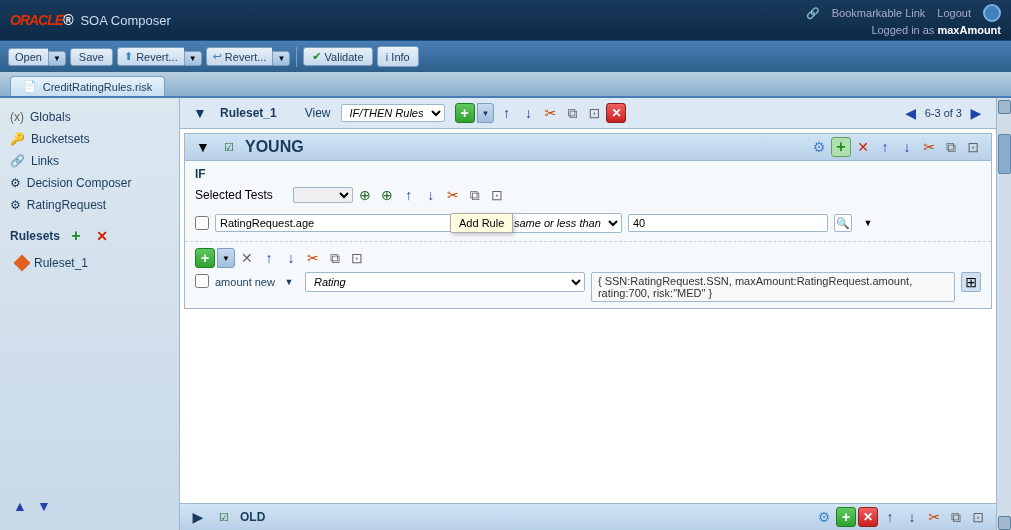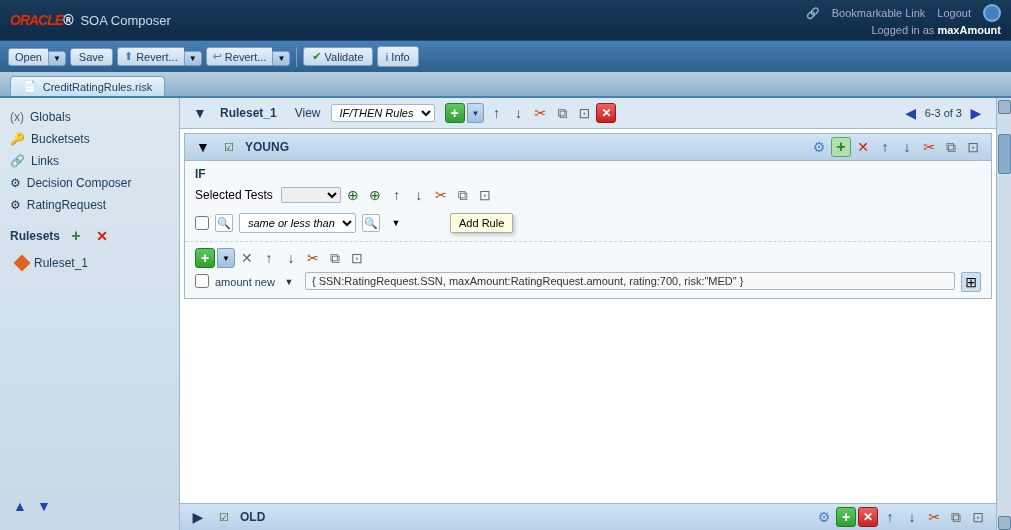--- a/index.html
+++ b/index.html
@@ -208,21 +208,21 @@
     }
 
     .rule-title-bar {
       background: linear-gradient(to bottom, #d0e4f4, #b8d0e8);
       border-bottom: 1px solid #a0b8cc;
       padding: 3px 8px;
       display: flex;
       align-items: center;
       gap: 6px;
     }
-    .rule-name { font-weight: bold; font-size: 12px; color: #1a3a5c; flex: 1; }
+    .rule-name { font-weight: bold; font-size: 16px; color: #1a3a5c; flex: 1; }
 
     
     .tooltip-box {
       position: absolute;
       background: #fffde0;
       border: 1px solid #aaa;
       padding: 3px 8px;
       font-size: 11px;
       border-radius: 2px;
       box-shadow: 2px 2px 4px rgba(0,0,0,0.2);
@@ -240,21 +240,21 @@
     .section-label {
       font-weight: bold;
       font-size: 12px;
       color: #1a3a5c;
       margin-bottom: 4px;
     }
 
     .selected-tests-row {
       display: flex;
       align-items: center;
-      gap: 8px;
+      gap: 20px;
       margin-bottom: 6px;
     }
 
     .condition-row {
       display: flex;
       align-items: center;
       gap: 6px;
       padding: 2px 0;
     }
     .condition-checkbox { width: 14px; height: 14px; }
@@ -520,21 +520,21 @@
     </div>
   </div>
 
   <div style="flex:1; display:flex; flex-direction:column; overflow:hidden;">
     <div style="flex:1; overflow:hidden; display:flex;">
       <div class="content-area">
 
         <div class="ruleset-header">
           <span class="icon-btn">▼</span>
           <span style="font-weight:bold;">Ruleset_1</span>
-          <span style="margin-left:8px;">View</span>
+          <span style="margin-left:18px;">View</span>
           <select class="view-select">
             <option>IF/THEN Rules</option>
           </select>
 
           <div class="mini-toolbar">
             <div class="green-plus-btn">+</div>
             <span class="combo-btn-arrow" style="height:20px;border:1px solid #7a9fc0;border-radius:0 3px 3px 0;background:linear-gradient(to bottom,#c8daf0,#a0c0dc);">▼</span>
             <span class="icon-btn icon-btn-blue">↑</span>
             <span class="icon-btn icon-btn-blue">↓</span>
             <span class="icon-btn" style="color:#cc4400;">✂</span>
@@ -586,24 +586,26 @@
                   <span class="icon-btn icon-btn-blue">↑</span>
                   <span class="icon-btn icon-btn-blue">↓</span>
                   <span class="icon-btn" style="color:#cc4400;">✂</span>
                   <span class="icon-btn icon-btn-gray">⧉</span>
                   <span class="icon-btn icon-btn-gray">⊡</span>
                 </div>
               </div>
 
               <div class="condition-row">
                 <input type="checkbox" class="condition-checkbox" style="">
+                <input type="text" class="condition-field" value="RatingRequest.age" style="">
                 <span class="search-icon-btn">🔍</span>
                 <select class="condition-op">
                   <option>same or less than</option>
                 </select>
+                <input type="text" class="condition-val" value="40" style="">
                 <span class="search-icon-btn">🔍</span>
                 <span class="icon-btn" style="font-size:9px;">▼</span>
               </div>
             </div>
 
             <div class="then-section">
 
               <div class="mini-toolbar" style="margin-bottom:4px;">
                 <div class="green-plus-btn">+</div>
                 <span class="combo-btn-arrow" style="height:20px;border:1px solid #7a9fc0;border-radius:0 3px 3px 0;background:linear-gradient(to bottom,#c8daf0,#a0c0dc);">▼</span>
@@ -614,20 +616,23 @@
                 <span class="icon-btn icon-btn-gray">⧉</span>
                 <span class="icon-btn icon-btn-gray">⊡</span>
               </div>
 
               <div class="action-row">
                 <input type="checkbox" class="action-checkbox" style="">
                 <div class="action-label">
                   <span>amount new</span>
                   <span class="icon-btn" style="font-size:9px;">▼</span>
                 </div>
+                <select class="action-select">
+                  <option>Rating</option>
+                </select>
                 <div class="action-params">
                   <span>{ SSN:RatingRequest.SSN, maxAmount:RatingRequest.amount, rating:700, risk:"MED" }</span>
                 </div>
                 <span class="icon-btn" style="background:#d0e0f0;border:1px solid #90b0cc;border-radius:2px;">⊞</span>
               </div>
             </div>
 
           </div>
         </div>
 

